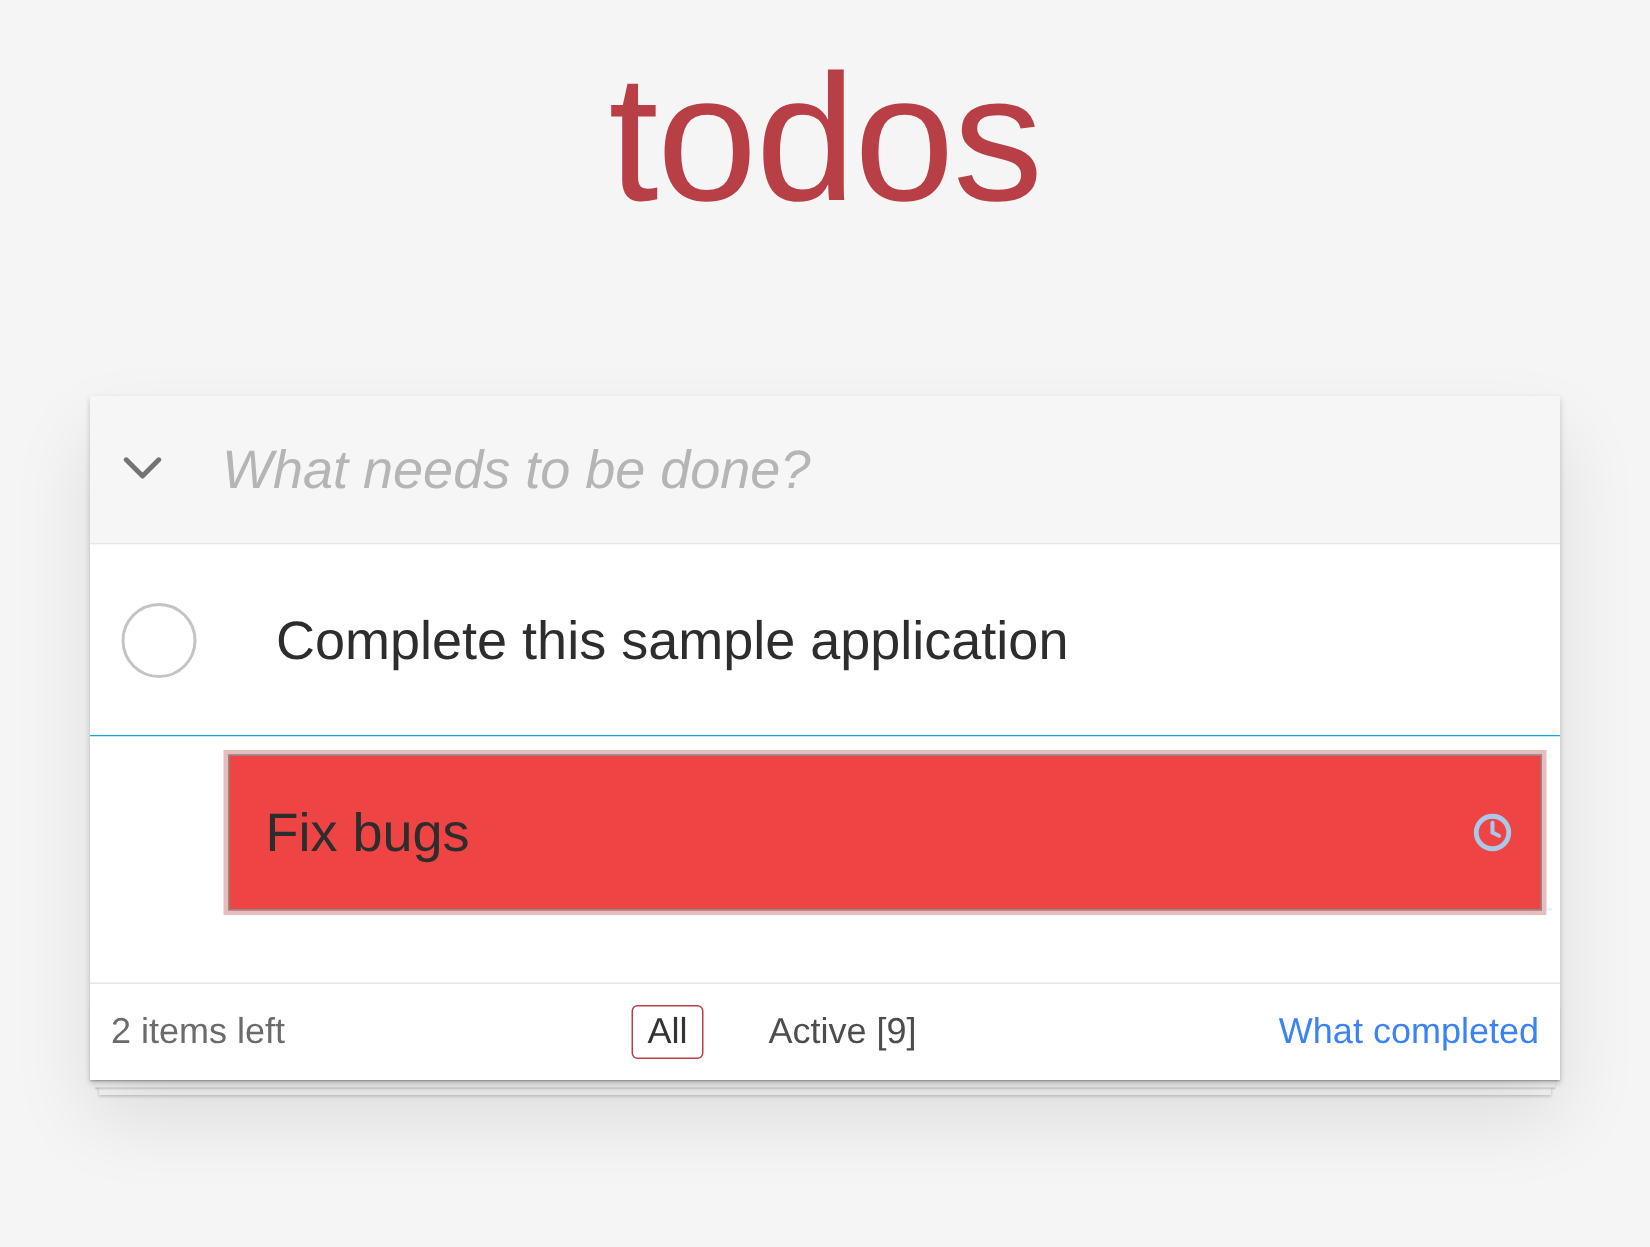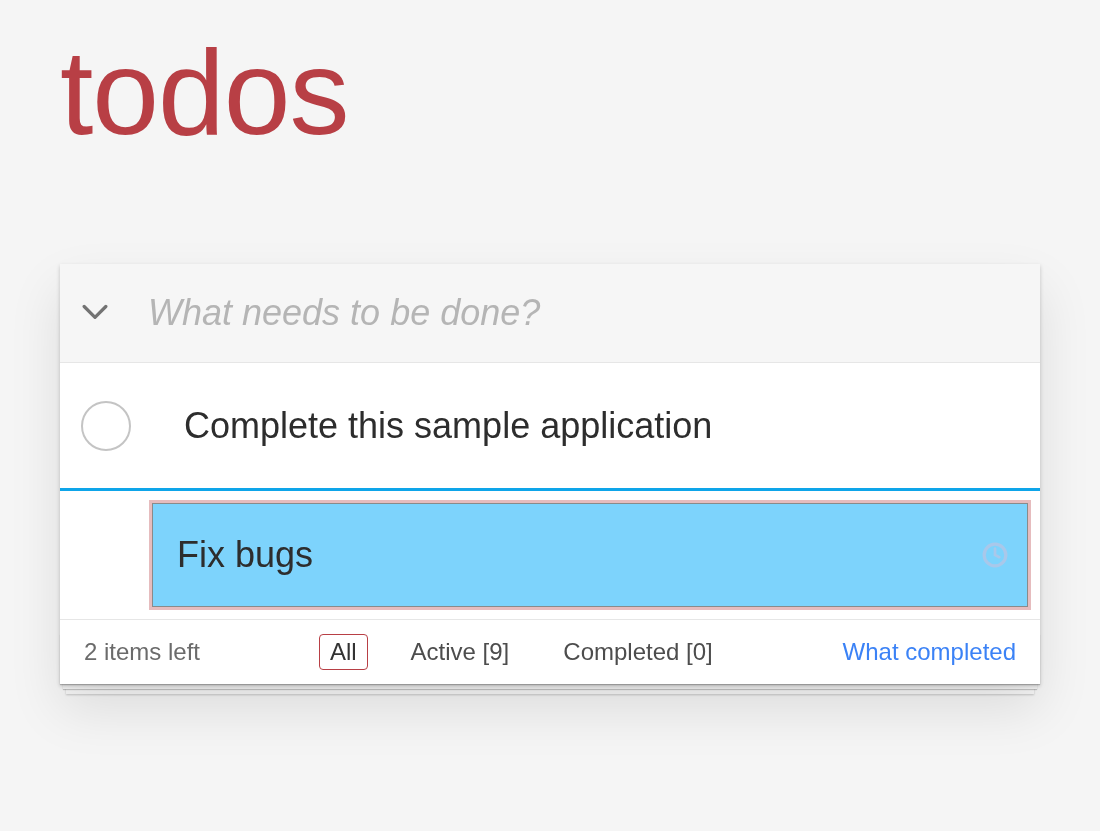--- a/index.html
+++ b/index.html
@@ -16,20 +16,21 @@
     position: relative;
   }
   .app {
     width: 980px;
     margin: 0 auto;
   }
   .title {
     font-size: 120px;
     font-weight: 200;
     color: #b83f45;
+    text-align: center;
     line-height: 1.2;
     padding-top: 20px;
     letter-spacing: -1px;
   }
   .todoapp {
     background: #fff;
     margin-top: 100px;
     position: relative;
     box-shadow: 0 2px 4px 0 rgba(0,0,0,0.2),
                 0 25px 50px 0 rgba(0,0,0,0.1);
@@ -71,21 +72,21 @@
   .new-todo::placeholder {
     color: #b5b5b5;
     font-style: italic;
   }
   .todo-list {
     list-style: none;
   }
   .todo-list li {
     position: relative;
     font-size: 36px;
-    border-bottom: 3px solid #0ea5e9;
+    border-bottom: 1px solid #0ea5e9;
     background: #fff;
     display: flex;
     align-items: center;
     min-height: 128px;
   }
   .todo-list li:last-child { border-bottom: none; }
   .toggle-wrap {
     width: 92px;
     display: flex;
     align-items: center;
@@ -115,43 +116,44 @@
     flex: 1;
     font-size: 36px;
     font-family: inherit;
     font-weight: 300;
     color: #2d2d2d;
     border: 1px solid #8a8a8a;
     outline: 3px solid rgba(184,63,69,0.35);
     outline-offset: 0;
     padding: 30px 60px 30px 24px;
     margin: 2px 12px 2px 0;
-    background: #7dd3fc;
+    background: #ef4444;
     width: 100%;
   }
   .clock-icon {
     position: absolute;
     right: 32px;
     top: 50%;
     transform: translateY(-50%);
     width: 26px;
     height: 26px;
     pointer-events: none;
   }
   .clock-icon svg { width: 26px; height: 26px; display: block; }
   .footer {
     display: flex;
     align-items: center;
-    padding: 14px 24px;
+    padding: 14px 14px;
     font-size: 24px;
     font-weight: 300;
     color: #6b6b6b;
     border-top: 1px solid #e6e6e6;
     position: relative;
     background: #fff;
+    margin-top: 36px;
   }
   .footer::before {
     content: '';
     position: absolute;
     right: 0; left: 0; bottom: 0;
     height: 50px;
     box-shadow:
       0 1px 1px rgba(0,0,0,0.2),
       0 8px 0 -3px #f6f6f6,
       0 9px 1px -3px rgba(0,0,0,0.2),
@@ -225,19 +227,18 @@
         </span>
       </li>
 
     </ul>
 
     <footer class="footer">
       <span class="count">2 items left</span>
       <div class="filters">
         <a class="filter selected">All</a>
         <a class="filter">Active [9]</a>
-        <a class="filter">Completed [0]</a>
       </div>
       <a class="clear">What completed</a>
     </footer>
 
   </section>
 </div>
 
 </body></html>

